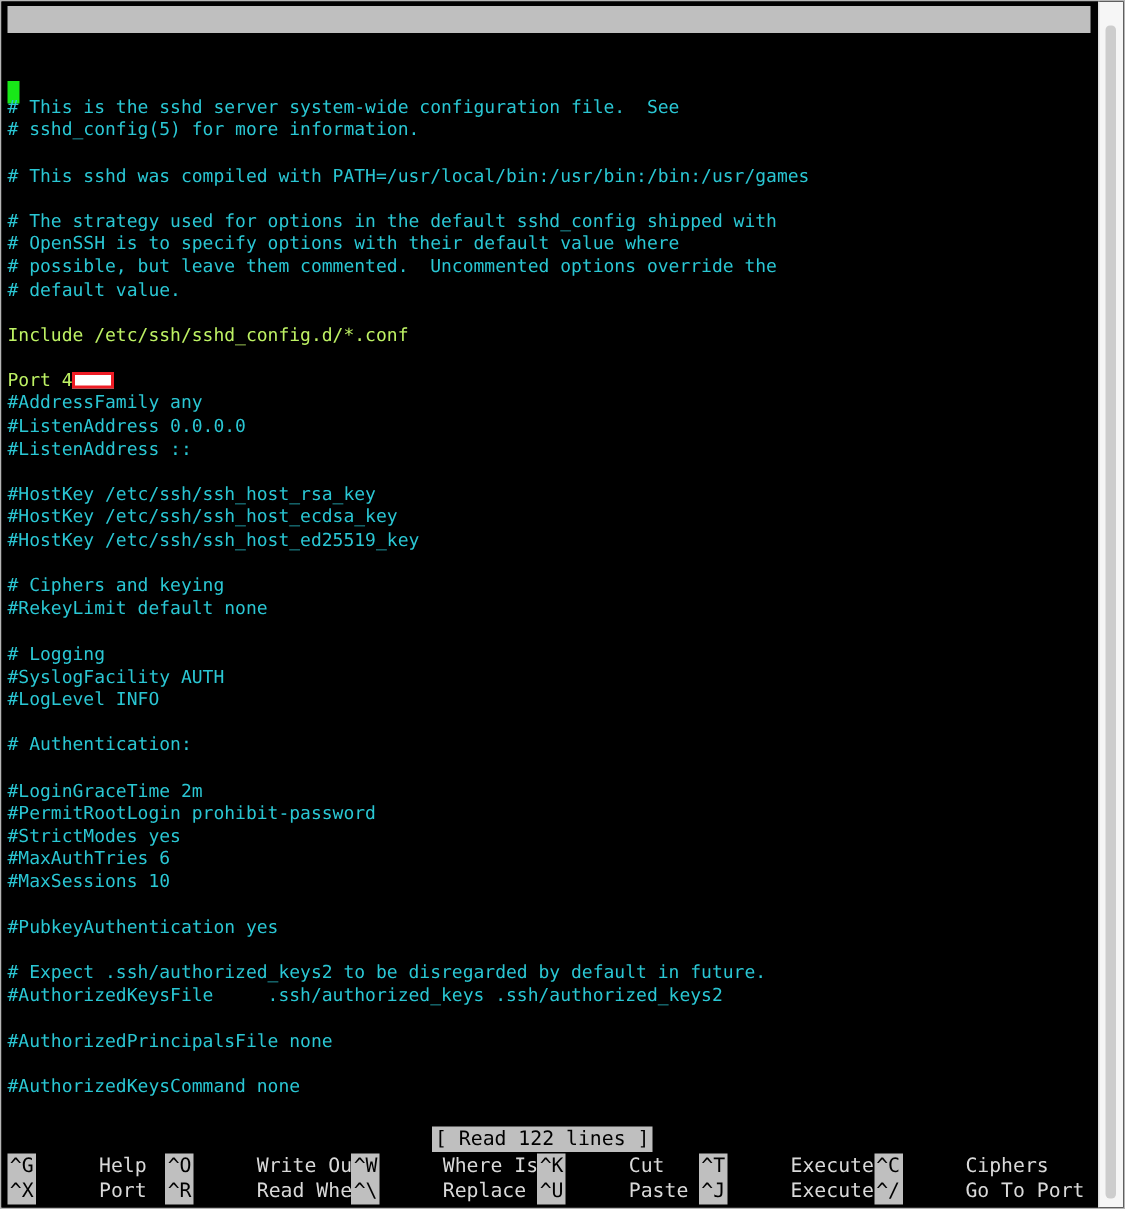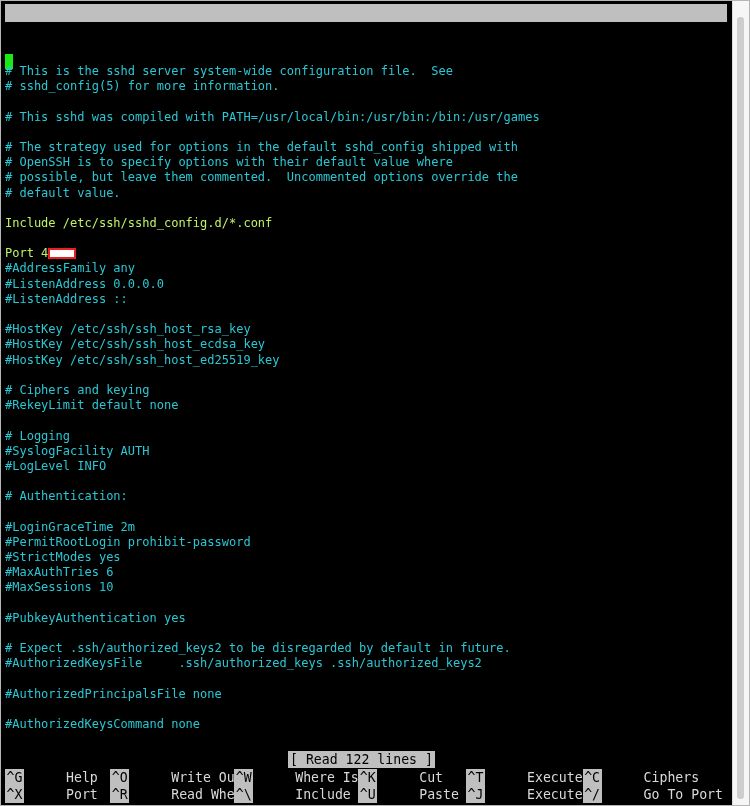--- a/index.html
+++ b/index.html
@@ -240,21 +240,21 @@
         <div class="help-col" style="width: 121px;">
           <div class="help-row"><span class="help-key">^G</span><span class="help-lbl">Help</span></div>
           <div class="help-row"><span class="help-key">^X</span><span class="help-lbl">Port</span></div>
         </div>
         <div class="help-col" style="width: 124px;">
           <div class="help-row"><span class="help-key">^O</span><span class="help-lbl">Write Out</span></div>
           <div class="help-row"><span class="help-key">^R</span><span class="help-lbl">Read Where</span></div>
         </div>
         <div class="help-col" style="width: 124px;">
           <div class="help-row"><span class="help-key">^W</span><span class="help-lbl">Where Is</span></div>
-          <div class="help-row"><span class="help-key">^\</span><span class="help-lbl">Include</span></div>
+          <div class="help-row"><span class="help-key">^\</span><span class="help-lbl">Replace</span></div>
         </div>
         <div class="help-col" style="width: 124px;">
           <div class="help-row"><span class="help-key">^K</span><span class="help-lbl">Cut</span></div>
           <div class="help-row"><span class="help-key">^U</span><span class="help-lbl">Paste</span></div>
         </div>
         <div class="help-col" style="width: 124px;">
           <div class="help-row"><span class="help-key">^T</span><span class="help-lbl">Execute</span></div>
           <div class="help-row"><span class="help-key">^J</span><span class="help-lbl">Execute</span></div>
         </div>
         <div class="help-col">

